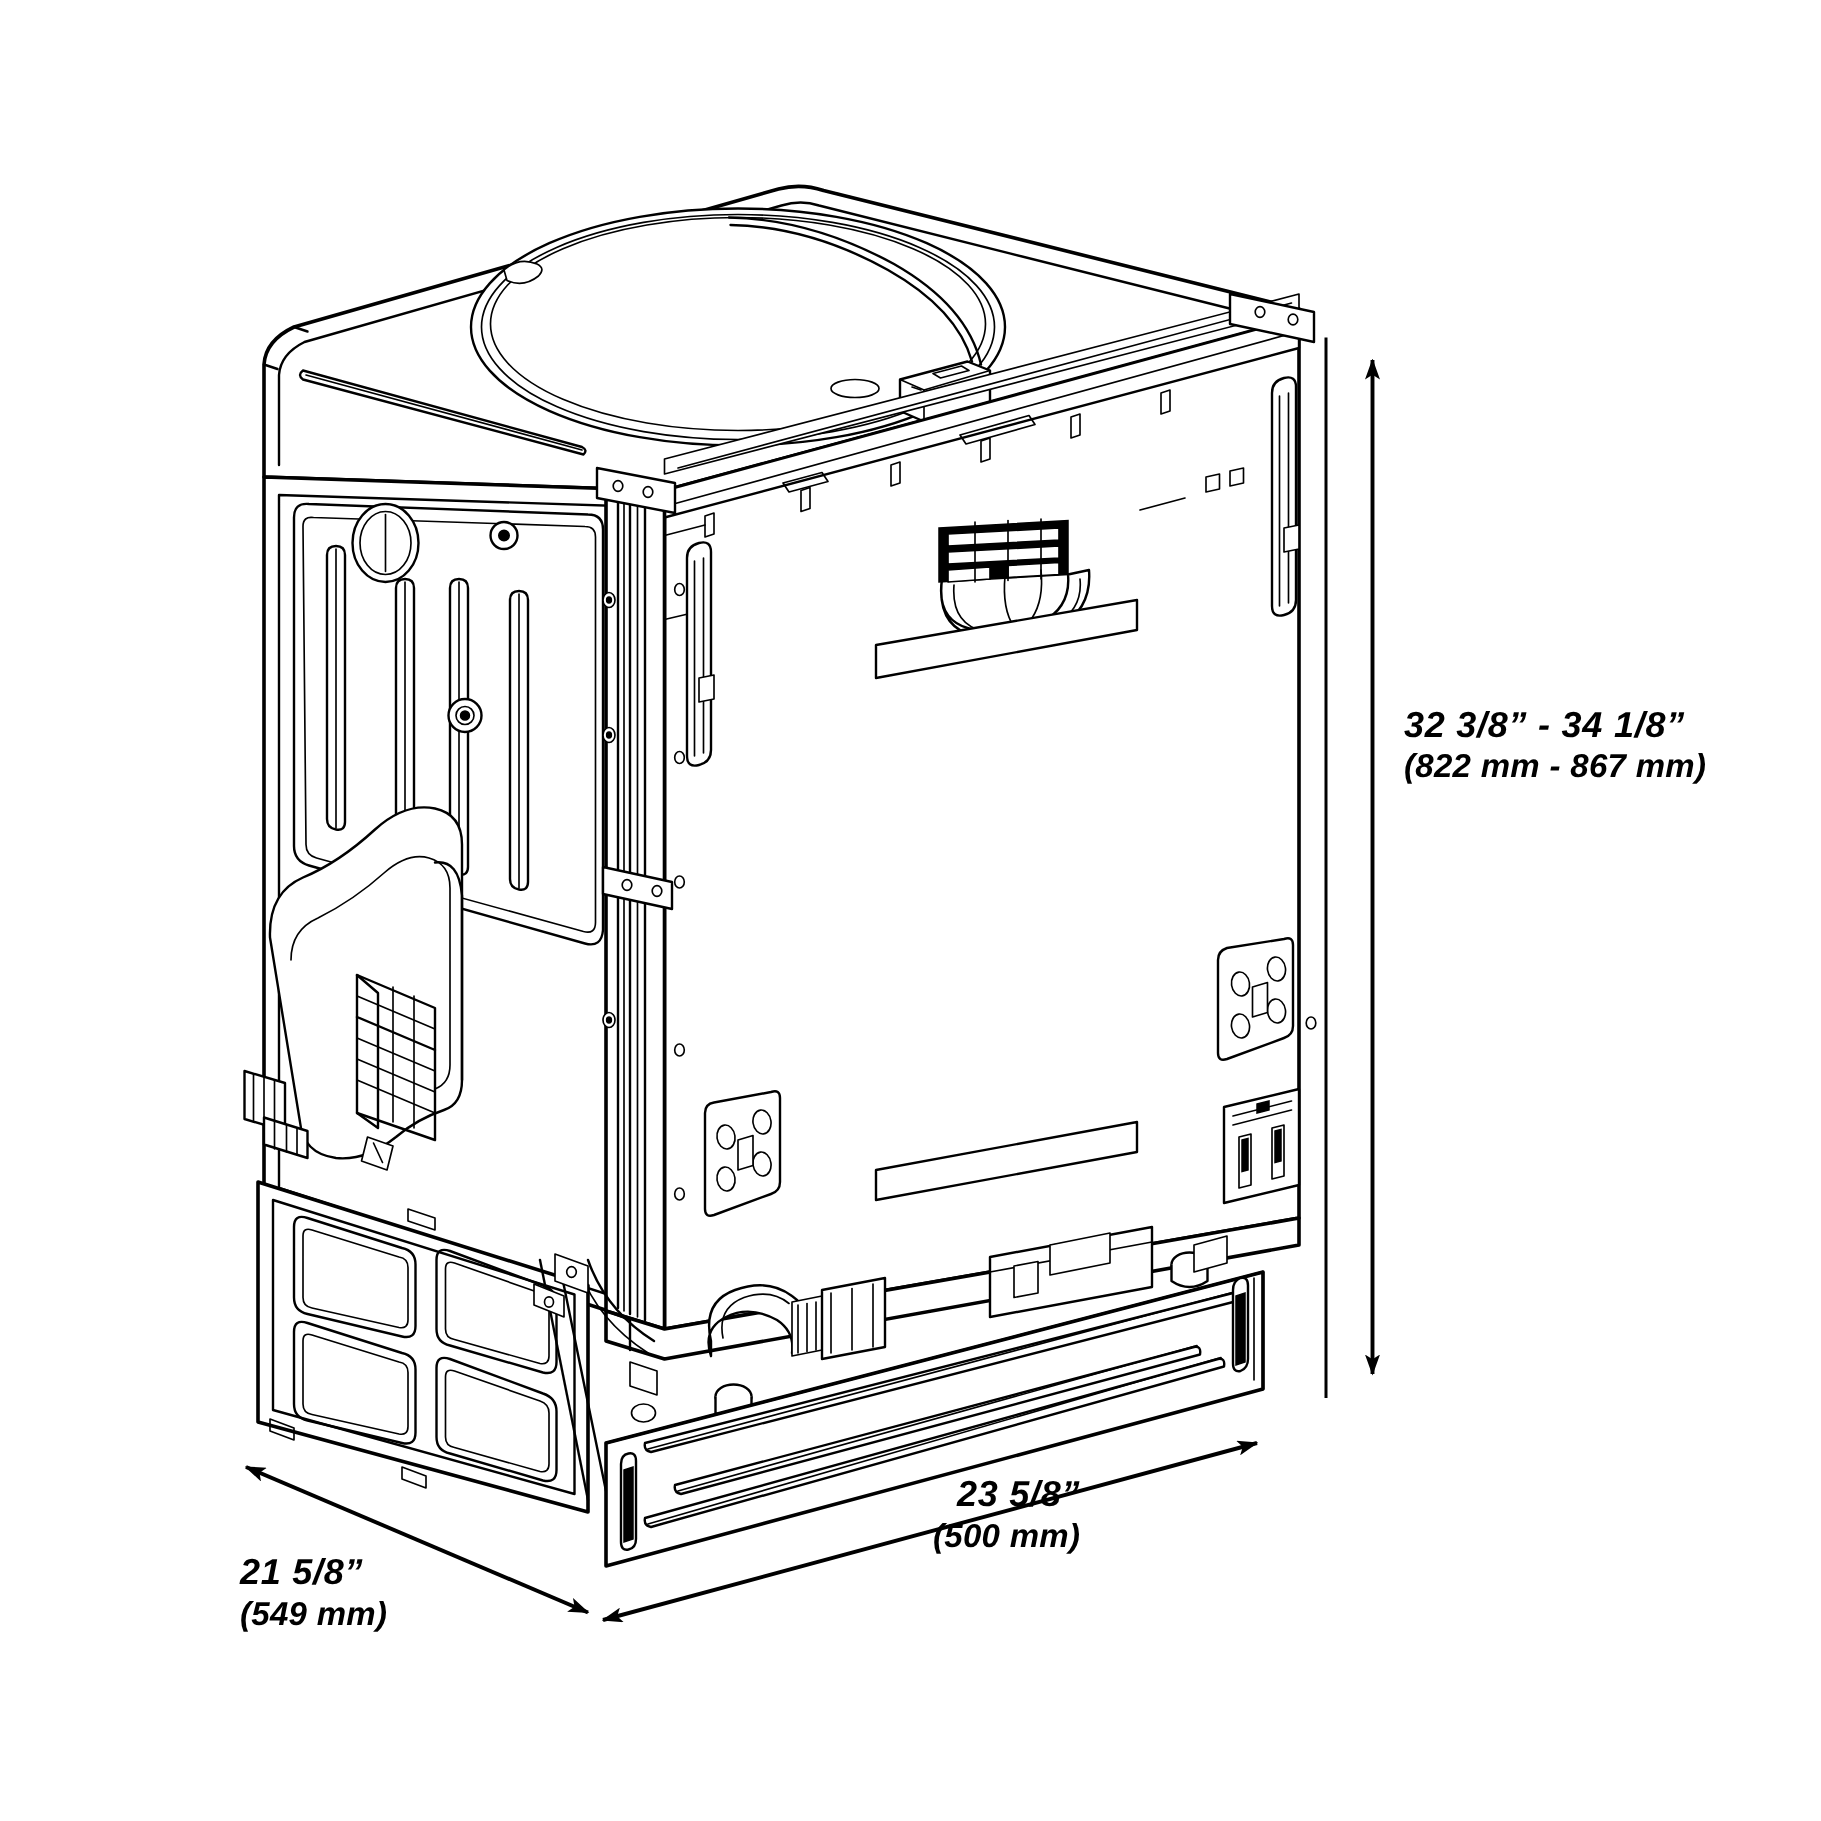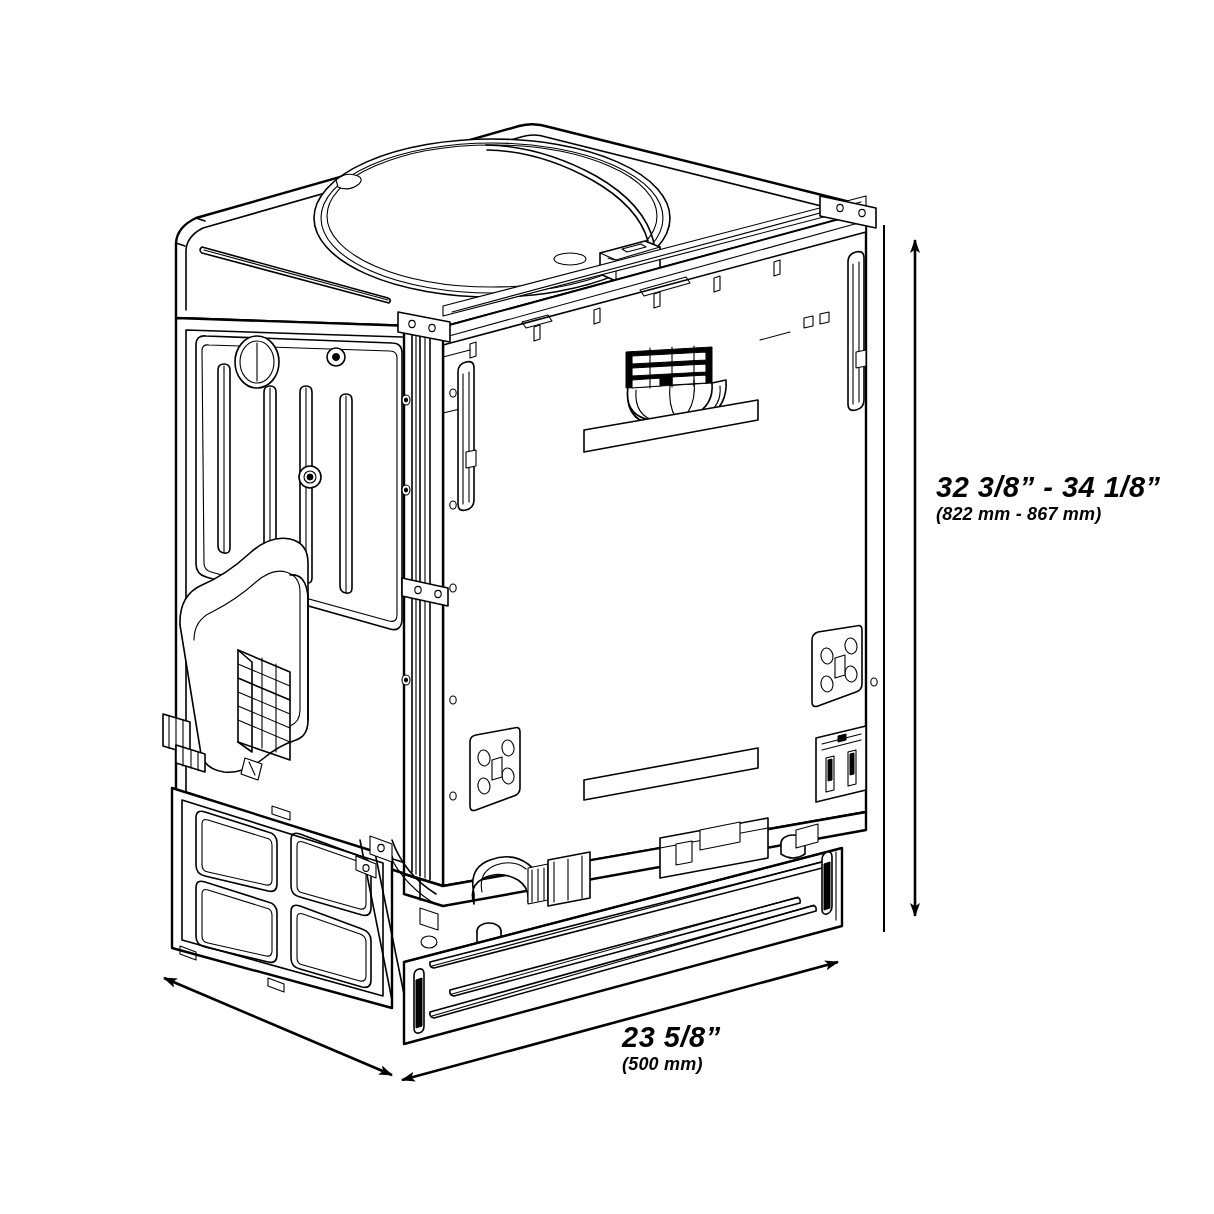--- a/index.html
+++ b/index.html
@@ -32,41 +32,41 @@
   .dim-label {
     position: absolute;
     font-family: "Liberation Sans", sans-serif;
     font-style: italic;
     font-weight: bold;
     color: #000000;
     white-space: nowrap;
     line-height: 1.18;
   }
   .dim-primary {
-    font-size: 29px;
+    font-size: 24px;
     letter-spacing: 0.5px;
   }
   .dim-secondary {
-    font-size: 18px;
+    font-size: 22px;
     letter-spacing: 0.2px;
   }
   #label-height {
     left: 936px;
     top: 470px;
     text-align: left;
   }
   #label-depth {
     left: 160px;
     top: 1035px;
     text-align: left;
   }
   #label-width {
     left: 622px;
-    top: 1020px;
-    text-align: left;
+    top: 983px;
+    text-align: right;
   }
   .lbl-line { display: block; }
 </style>
 </head>
 <body>
 
 <div id="canvas-wrap">
 
   <svg id="drawing" viewBox="0 0 1214 1214">
     <defs>
@@ -430,19 +430,23 @@
     <g>
       <line class="dimln" x1="402" y1="1080" x2="838" y2="962" marker-start="url(#arrTail)" marker-end="url(#arrHead)"></line>
     </g>
   </svg>
 
   <div class="dim-label" id="label-height">
     <span class="lbl-line dim-primary">32 3/8” - 34 1/8”</span>
     <span class="lbl-line dim-secondary">(822 mm - 867 mm)</span>
   </div>
 
+  <div class="dim-label" id="label-depth">
+    <span class="lbl-line dim-primary">21 5/8”</span>
+    <span class="lbl-line dim-secondary">(549 mm)</span>
+  </div>
 
   <div class="dim-label" id="label-width">
     <span class="lbl-line dim-primary">23 5/8”</span>
     <span class="lbl-line dim-secondary">(500 mm)</span>
   </div>
 
 </div>
 
 </body></html>

